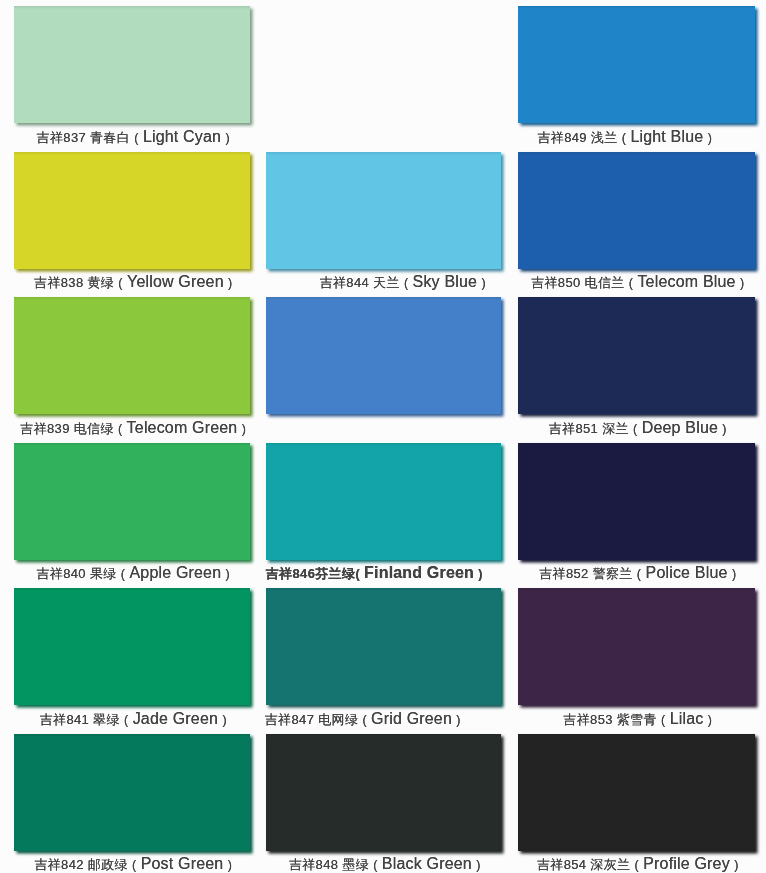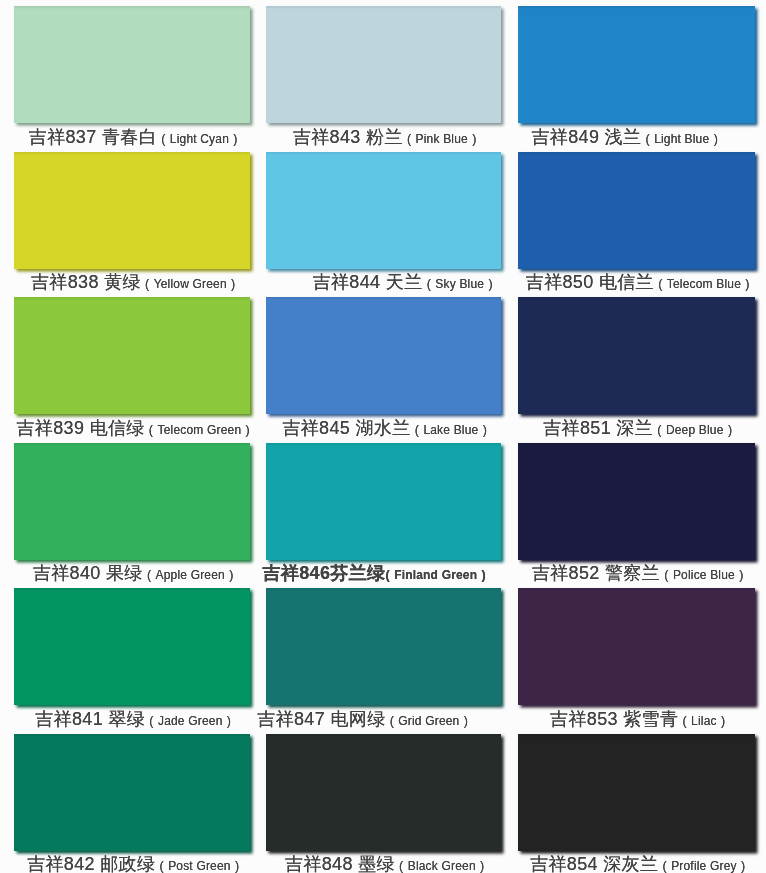--- a/index.html
+++ b/index.html
@@ -50,27 +50,27 @@
     line-height: 14px;
     color: #434343;
     text-shadow: 0 0 0.45px currentColor;
     transform: translateX(3.4px);
     white-space: nowrap;
     -webkit-font-smoothing: antialiased;
     filter: blur(0.45px);
   }
   .cap-cn {
     font-family: "Liberation Sans", sans-serif;
-    font-size: 18px;
+    font-size: 13px;
     letter-spacing: 0.35px;
     margin-right: -0.35px;
   }
   .cap-en {
     font-family: "Liberation Sans", sans-serif;
-    font-size: 12px;
+    font-size: 16px;
     letter-spacing: 0.18px;
     margin-right: -0.18px;
   }
   .cap-paren {
     font-size: 12.5px;
     padding: 0 4.5px;
   }
   .cap-paren-tight {
     padding-left: 0.5px;
   }
@@ -108,37 +108,30 @@
       <div class="swatch" style="width: 236px; height: 117px; background: rgb(2, 149, 97);"></div>
       <div class="swatch-top-edge" style="width: 236px;"></div>
       <div class="caption" style="top: 123.6px;"><span class="cap-cn">吉祥841 翠绿</span><span class="cap-paren">(</span><span class="cap-en">Jade Green</span><span class="cap-paren">)</span></div>
     </div>
     <div class="cell" style="left: 14px; top: 733.5px; width: 236px; height: 141px;">
       <div class="swatch-shadow" style="width: 236px; height: 117px; background: rgb(3, 85, 64); transform: translate(2.5px, 2.5px);"></div>
       <div class="swatch" style="width: 236px; height: 117px; background: rgb(4, 121, 91);"></div>
       <div class="swatch-top-edge" style="width: 236px;"></div>
       <div class="caption" style="top: 123.6px;"><span class="cap-cn">吉祥842 邮政绿</span><span class="cap-paren">(</span><span class="cap-en">Post Green</span><span class="cap-paren">)</span></div>
     </div>
-    <div class="cell" style="left: 266px; top: 6px; width: 235px; height: 141px;">
-      <div class="swatch-shadow" style="width: 235px; height: 117px; background: rgb(133, 149, 155); transform: translate(2.5px, 2.5px);"></div>
-      <div class="swatch" style="width: 235px; height: 117px; background: rgb(190, 213, 221);"></div>
-      <div class="swatch-top-edge" style="width: 235px;"></div>
-      <div class="caption" style="top: 123.6px;"><span class="cap-cn">吉祥843 粉兰</span><span class="cap-paren">(</span><span class="cap-en">Pink Blue</span><span class="cap-paren">)</span></div>
-    </div>
     <div class="cell" style="left: 266px; top: 151.5px; width: 271px; height: 141px;">
       <div class="swatch-shadow" style="width: 235px; height: 117px; background: rgb(68, 138, 161); transform: translate(2.5px, 2.5px);"></div>
       <div class="swatch" style="width: 235px; height: 117px; background: rgb(97, 197, 230);"></div>
       <div class="swatch-top-edge" style="width: 235px;"></div>
       <div class="caption" style="top: 123.6px;"><span class="cap-cn">吉祥844 天兰</span><span class="cap-paren">(</span><span class="cap-en">Sky Blue</span><span class="cap-paren">)</span></div>
     </div>
     <div class="cell" style="left: 266px; top: 297px; width: 235px; height: 141px;">
       <div class="swatch-shadow" style="width: 235px; height: 117px; background: rgb(48, 90, 141); transform: translate(2.5px, 2.5px);"></div>
       <div class="swatch" style="width: 235px; height: 117px; background: rgb(68, 128, 201);"></div>
       <div class="swatch-top-edge" style="width: 235px;"></div>
-      <div class="caption" style="top: 123.6px;"><span class="cap-cn">吉祥845 湖水兰</span><span class="cap-paren">(</span><span class="cap-en">Lake Blue</span><span class="cap-paren">)</span></div>
     </div>
     <div class="cell" style="left: 266px; top: 442.5px; width: 214px; height: 141px; font-weight: bold;">
       <div class="swatch-shadow" style="width: 235px; height: 117px; background: rgb(13, 115, 118); transform: translate(2.5px, 2.5px);"></div>
       <div class="swatch" style="width: 235px; height: 117px; background: rgb(18, 164, 168);"></div>
       <div class="swatch-top-edge" style="width: 235px;"></div>
       <div class="caption" style="top: 123.6px;"><span class="cap-cn">吉祥846芬兰绿</span><span class="cap-paren cap-paren-tight">(</span><span class="cap-en">Finland Green</span><span class="cap-paren">)</span></div>
     </div>
     <div class="cell" style="left: 266px; top: 588px; width: 191px; height: 141px;">
       <div class="swatch-shadow" style="width: 235px; height: 117px; background: rgb(15, 81, 78); transform: translate(2.5px, 2.5px);"></div>
       <div class="swatch" style="width: 235px; height: 117px; background: rgb(21, 116, 112);"></div>

